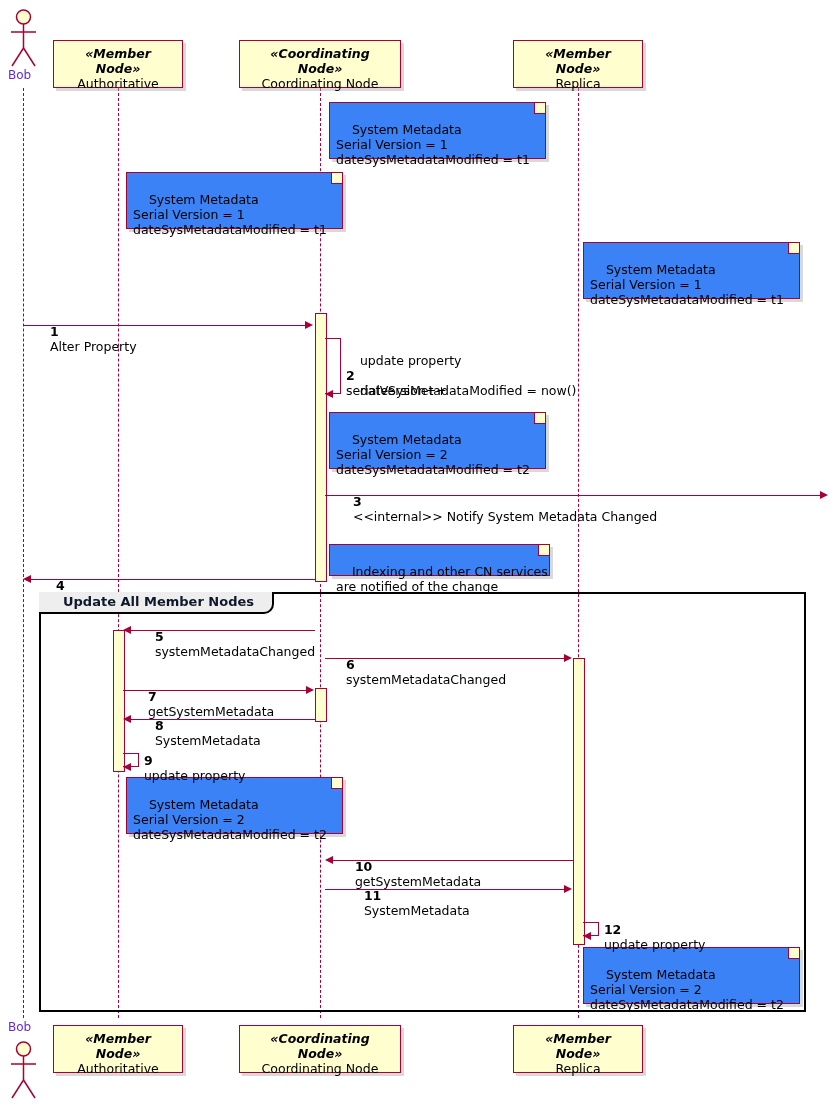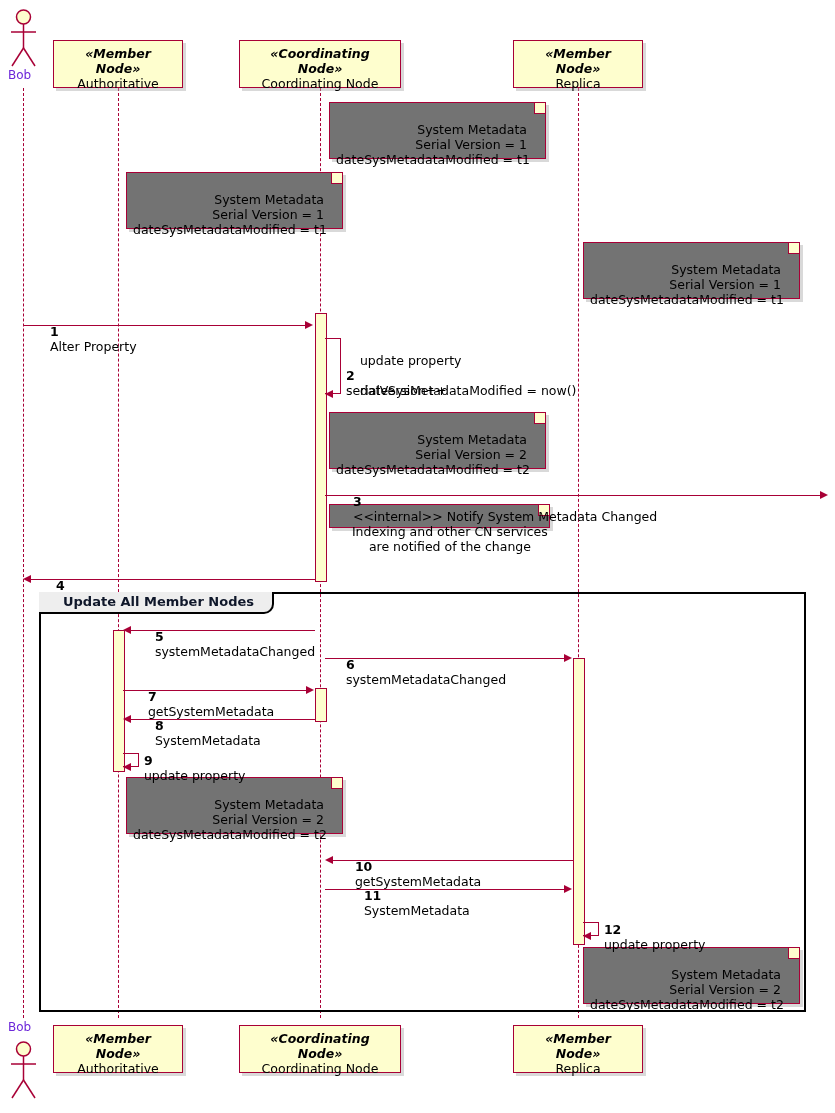--- a/index.html
+++ b/index.html
@@ -19,30 +19,29 @@
   .pbox .stereo{font-style:italic;font-weight:bold;font-size:12.5px;color:#000;}
   .pbox .pname{font-size:12.5px;color:#000;}
   
   .actor-label{position:absolute;font-size:12px;color:#6d28d9;text-align:center;}
   
   .lifeline{position:absolute;width:0;border-left:1px dashed #A80036;}
   .activation{position:absolute;background:#FEFECE;border:1px solid #A80036;width:10px;}
   
   .note{
     position:absolute;
-    background:#737373;
+    background:#3b82f6;
     border:1px solid #A80036;
     box-shadow:3px 3px 0 0 rgba(170,170,170,0.45);
     font-size:12.5px;
     line-height:15px;
     padding:4px 18px 4px 6px;
     box-sizing:border-box;
     color:#000;
     white-space:pre;
-    text-align:right;
   }
   .note .fold{
     position:absolute;right:0;top:0;width:10px;height:10px;
     background:#FEFECE;
     border-left:1px solid #A80036;
     border-bottom:1px solid #A80036;
   }
   
   .msgline{position:absolute;height:0;border-top:1px solid #A80036;}
   .arrowR{position:absolute;width:0;height:0;border-top:4px solid transparent;border-bottom:4px solid transparent;border-left:8px solid #A80036;}
@@ -137,21 +136,21 @@
     <span class="fold"></span>
   </div>
 
   <div class="note" style="left:329px;top:412px;width:217px;height:57px;">
     <span>System Metadata
 Serial Version = 2
 dateSysMetadataModified = t2</span>
     <span class="fold"></span>
   </div>
 
-  <div class="note" style="left:329px;top:504px;width:221px;height:24px;">
+  <div class="note" style="left:329px;top:544px;width:221px;height:32px;">
     <span>Indexing and other CN services
 are notified of the change</span>
     <span class="fold"></span>
   </div>
 
   <div class="note" style="left:126px;top:777px;width:217px;height:57px;">
     <span>System Metadata
 Serial Version = 2
 dateSysMetadataModified = t2</span>
     <span class="fold"></span>

